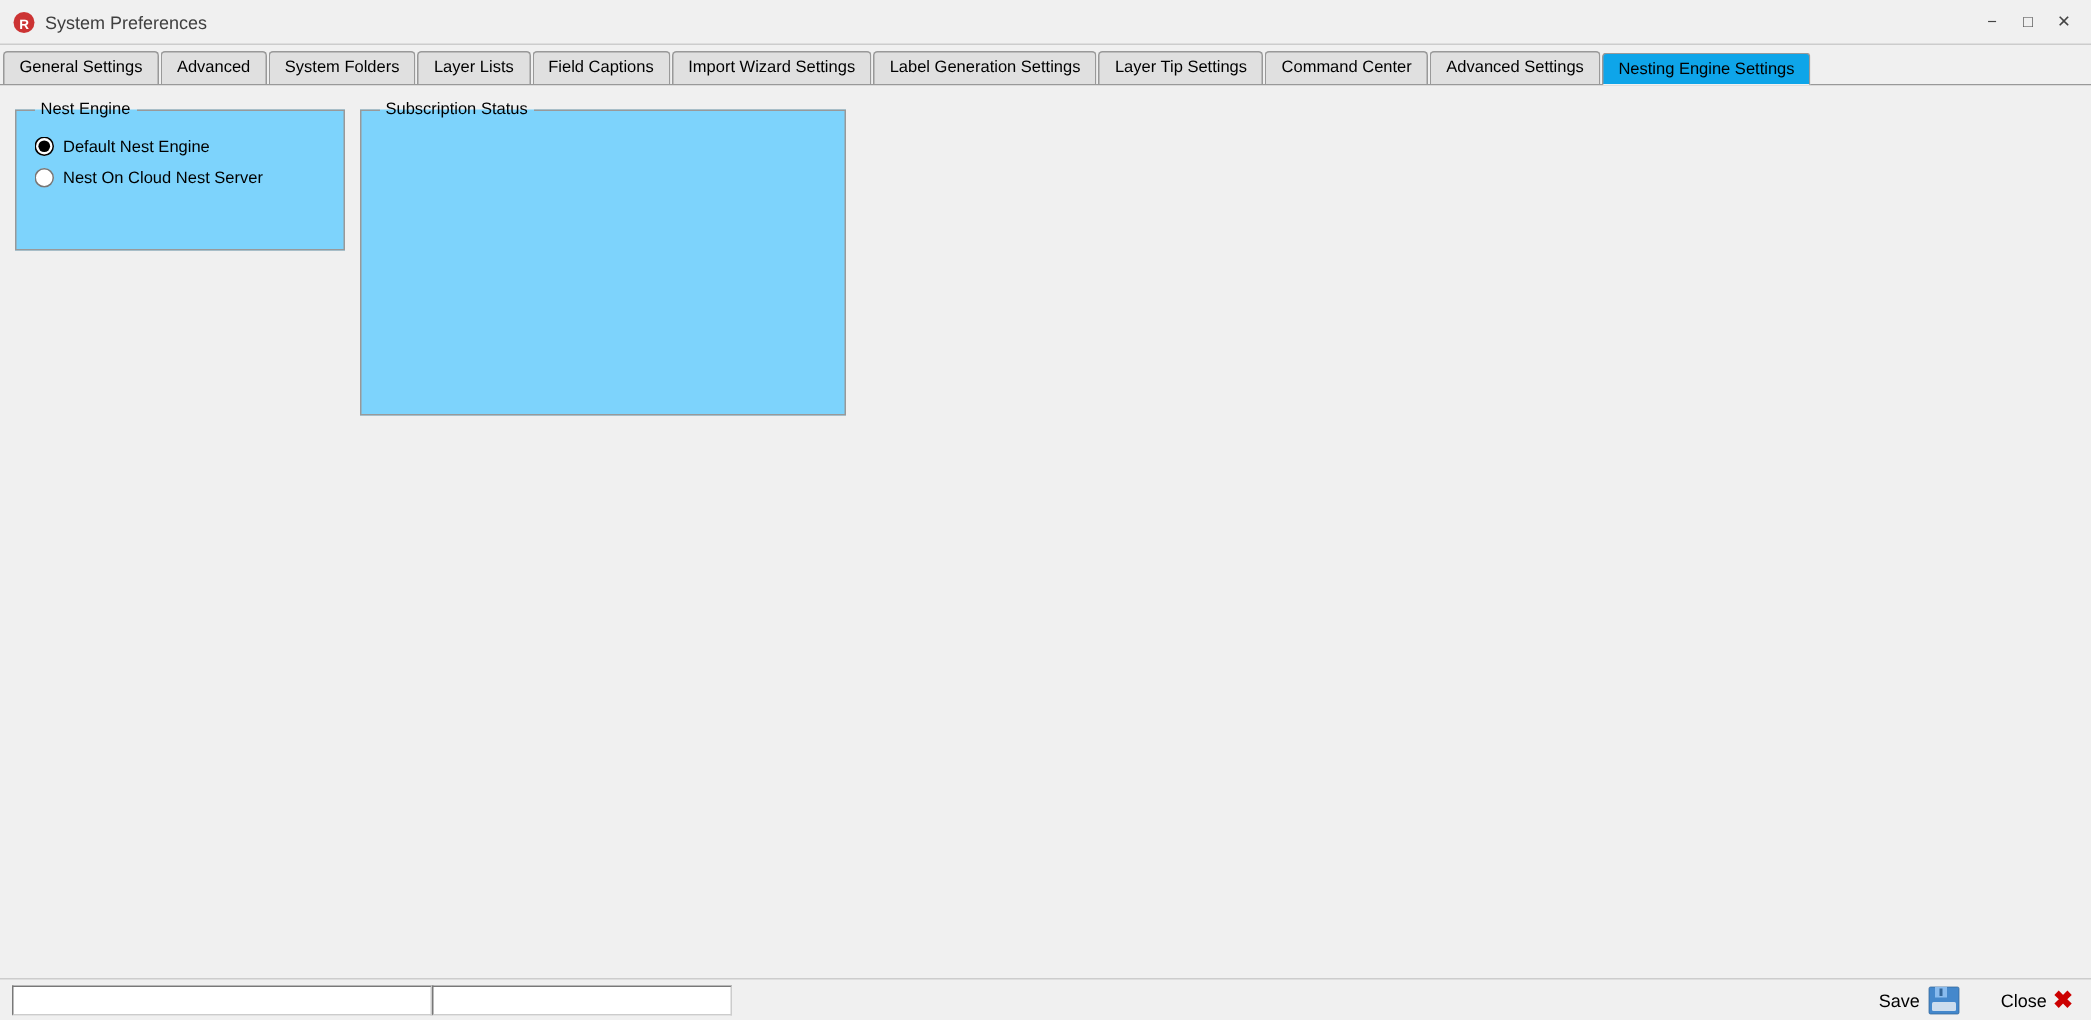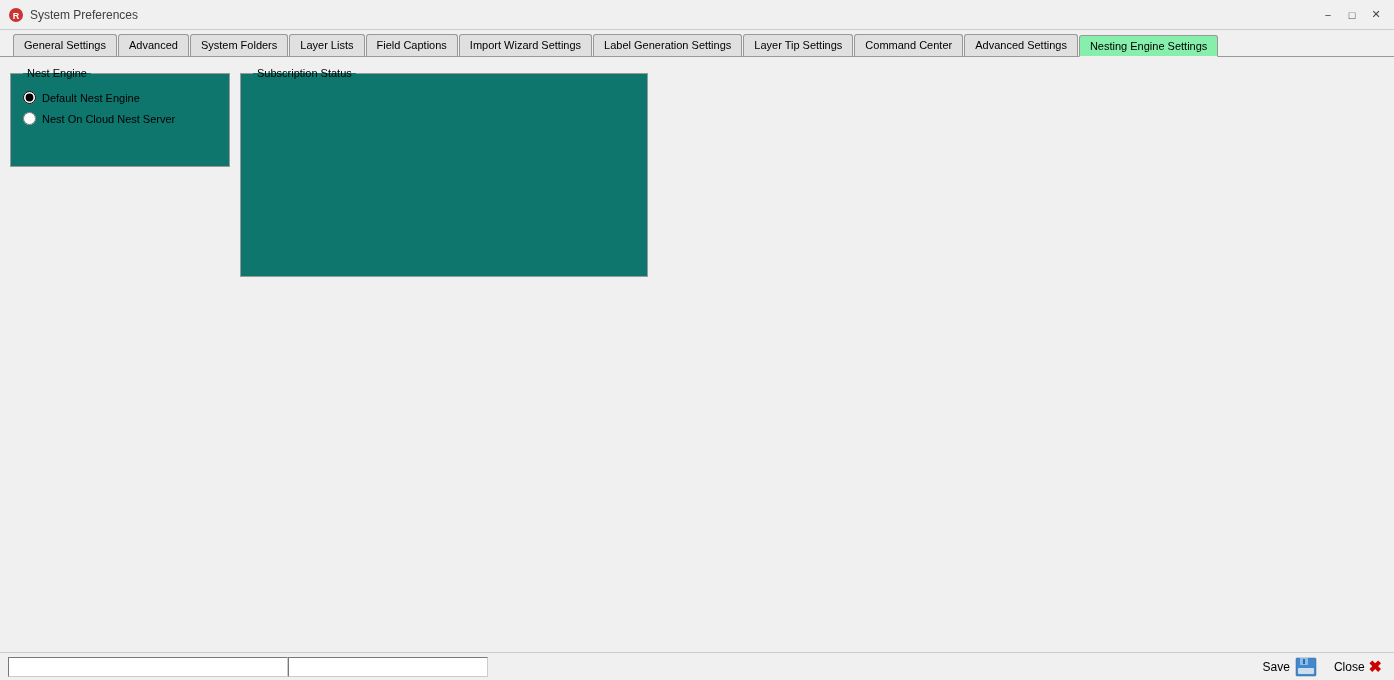--- a/index.html
+++ b/index.html
@@ -53,36 +53,36 @@
       color: #444;
     }
 
     .tab-bar {
       display: flex;
       flex-wrap: nowrap;
       background: #f0f0f0;
       border-bottom: 1px solid #999;
       flex-shrink: 0;
       padding-top: 4px;
-      padding-left: 13px;
+      padding-left: 2px;
     }
     .tab {
       padding: 4px 10px;
       border: 1px solid #999;
       border-bottom: none;
       background: #e0e0e0;
       cursor: pointer;
       font-size: 11px;
       margin-right: 1px;
       border-radius: 3px 3px 0 0;
       white-space: nowrap;
       color: #000;
     }
     .tab.active {
-      background: #86efac;
+      background: #0ea5e9;
       border-bottom: 1px solid #f0f0f0;
       font-weight: normal;
       z-index: 1;
       position: relative;
       top: 1px;
     }
 
     .main-content {
       flex: 1;
       background: #f0f0f0;
@@ -93,21 +93,21 @@
     .fieldset-group {
       display: flex;
       flex-direction: row;
       gap: 10px;
       align-items: flex-start;
     }
 
     fieldset {
       border: 1px solid #999;
       padding: 8px 12px 12px 12px;
-      background: #0f766e;
+      background: #7dd3fc;
     }
     fieldset legend {
       font-size: 11px;
       padding: 0 4px;
       color: #000;
     }
 
     .nest-engine-fieldset {
       width: 220px;
       min-height: 100px;
@@ -124,21 +124,21 @@
       align-items: flex-end;
       gap: 6px;
       font-size: 11px;
     }
     .radio-item input[type="radio"] {
       margin: 0;
       accent-color: #000;
     }
 
     .subscription-fieldset {
-      width: 408px;
+      width: 324px;
       height: 210px;
     }
 
     .status-bar {
       height: 28px;
       background: #f0f0f0;
       border-top: 1px solid #ccc;
       display: flex;
       align-items: center;
       justify-content: space-between;
@@ -155,21 +155,21 @@
       height: 20px;
       background: white;
       flex: 1;
     }
     .status-pane:first-child { max-width: 280px; }
     .status-pane:last-child { max-width: 200px; }
 
     .status-bar-right {
       display: flex;
       align-items: center;
-      gap: 8px;
+      gap: 18px;
     }
     .save-btn {
       display: flex;
       align-items: center;
       gap: 4px;
       cursor: pointer;
       background: none;
       border: none;
       font-size: 12px;
       color: #000;

